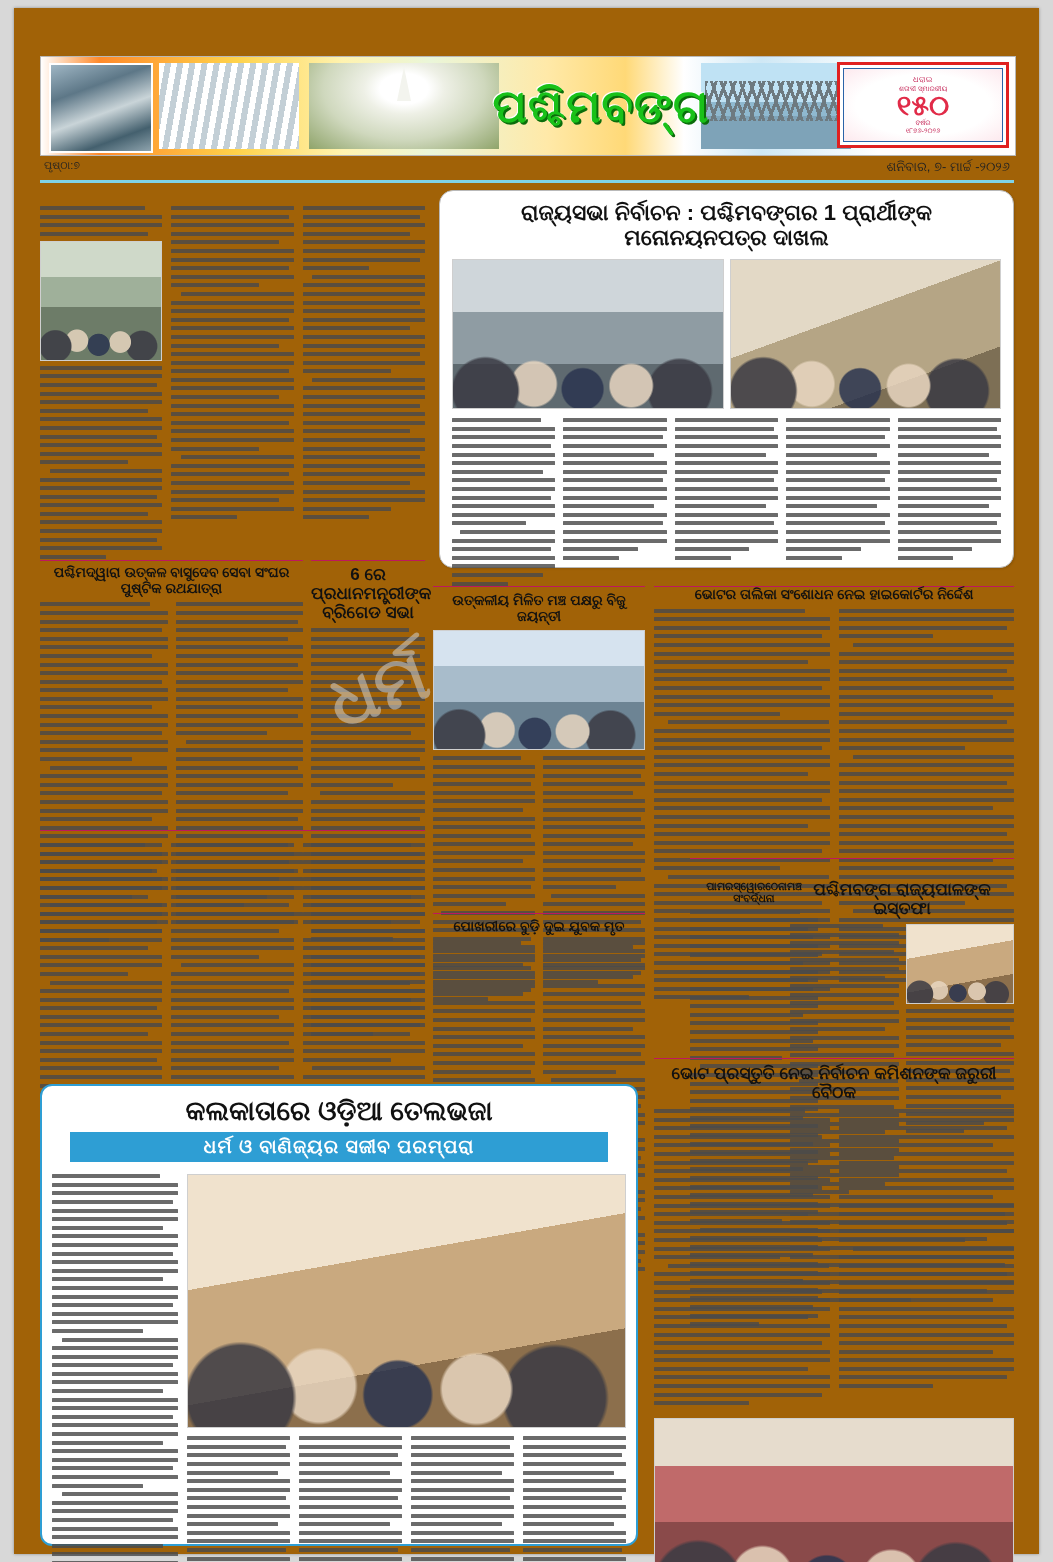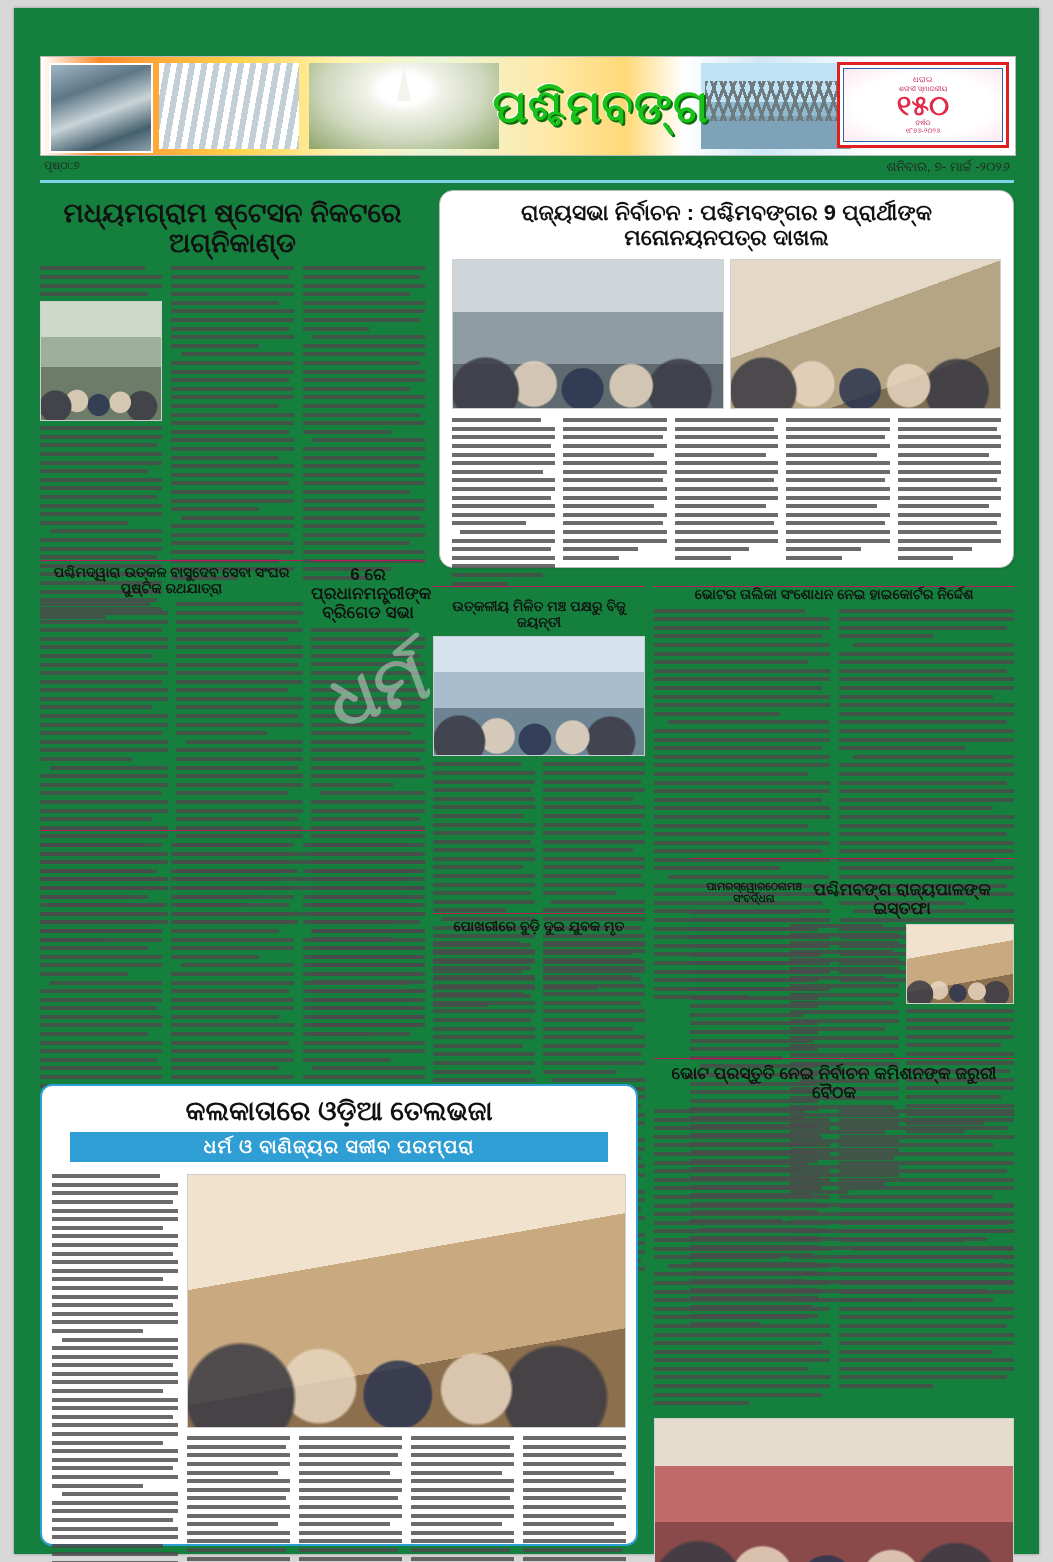--- a/index.html
+++ b/index.html
@@ -5,21 +5,21 @@
   html,body{margin:0;padding:0;}
   body{
     width:1053px;height:1562px;
     background:#d8d8d8;
     font-family:"Liberation Sans", sans-serif;
     overflow:hidden;
   }
   .page{
     position:absolute;left:14px;top:8px;
     width:1025px;height:1546px;
-    background:#15803d;
+    background:#a16207;
     box-shadow:0 0 3px rgba(0,0,0,.35);
   }
   
   .masthead{
     position:absolute;left:26px;top:48px;width:974px;height:98px;
     border:1px solid #b9b9b9;
     background:linear-gradient(90deg,#ffffff 0%,#ff8a2b 6%,#ffd24a 20%,#fff3b0 31%,
                #eaf6d9 40%,#ffe9a8 52%,#ffd977 60%,#ffffff 66%,#cfe8f5 74%,#ffffff 86%,#ffffff 100%);
     overflow:hidden;
   }
@@ -152,21 +152,20 @@
       </div>
     </div>
   </div>
 
   <div class="meta-row">
     <div class="meta-left">ପୃଷ୍ଠା:୭</div>
     <div class="meta-right">ଶନିବାର, ୭- ମାର୍ଚ୍ଚ -୨୦୨୬</div>
   </div>
 
   <div class="art" style="left:26px;top:190px;width:385px;">
-    <div class="hl hl-xl">ମଧ୍ୟମଗ୍ରାମ ଷ୍ଟେସନ ନିକଟରେ ଅଗ୍ନିକାଣ୍ଡ</div>
     <div class="cols" style="margin-top:8px;">
       <div class="col">
         <div class="txt dline">
           <i class="s2"></i>
             <i class="s1"></i>
             <i class="s1"></i>
             <i class="s3"></i>
         </div>
         <div class="photo ph-a ph-people" style="height:118px;margin:5px 0;"></div>
         <div class="txt">
@@ -274,21 +273,21 @@
             <i class="s1"></i>
             <i class="s1"></i>
           <i class="s4"></i>
             <i class="s5"></i>
         </div>
       </div>
     </div>
   </div>
 
   <div class="leadbox">
-    <div class="hl hl-lg">ରାଜ୍ୟସଭା ନିର୍ବାଚନ : ପଶ୍ଚିମବଙ୍ଗର 9 ପ୍ରାର୍ଥୀଙ୍କ ମନୋନୟନପତ୍ର ଦାଖଲ</div>
+    <div class="hl hl-lg">ରାଜ୍ୟସଭା ନିର୍ବାଚନ : ପଶ୍ଚିମବଙ୍ଗର 1 ପ୍ରାର୍ଥୀଙ୍କ ମନୋନୟନପତ୍ର ଦାଖଲ</div>
     <div style="display:flex;gap:6px;margin-top:9px;">
       <div class="photo ph-b ph-people" style="width:50%;height:148px;"></div>
       <div class="photo ph-c ph-people" style="width:50%;height:148px;"></div>
     </div>
     <div class="cols" style="margin-top:9px;gap:8px;">
       <div class="col">
         <div class="txt dline">
           <i class="s2"></i>
             <i class="s1"></i>
         </div>
@@ -544,21 +543,21 @@
         <i class="s1"></i>
       <i class="s1"></i>
         <i class="s3"></i>
         <i class="s1"></i>
         <i class="s1"></i>
         <i class="s2"></i>
       <i class="s5"></i>
     </div>
   </div>
 
-  <div class="art rule-top" style="left:419px;top:578px;width:212px;padding-top:12px;">
+  <div class="art rule-top" style="left:419px;top:578px;width:212px;padding-top:6px;">
     <div class="hl hl-sm">ଉତ୍କଳୀୟ ମିଳିତ ମଞ୍ଚ ପକ୍ଷରୁ ବିଜୁ ଜୟନ୍ତୀ</div>
     <div class="photo ph-d ph-people" style="height:118px;margin:6px 0;"></div>
     <div class="cols" style="gap:8px;">
       <div class="col">
         <div class="txt dline">
             <i class="s2"></i>
             <i class="s1"></i>
           </div>
         <div class="txt">
           <i class="s1"></i>

